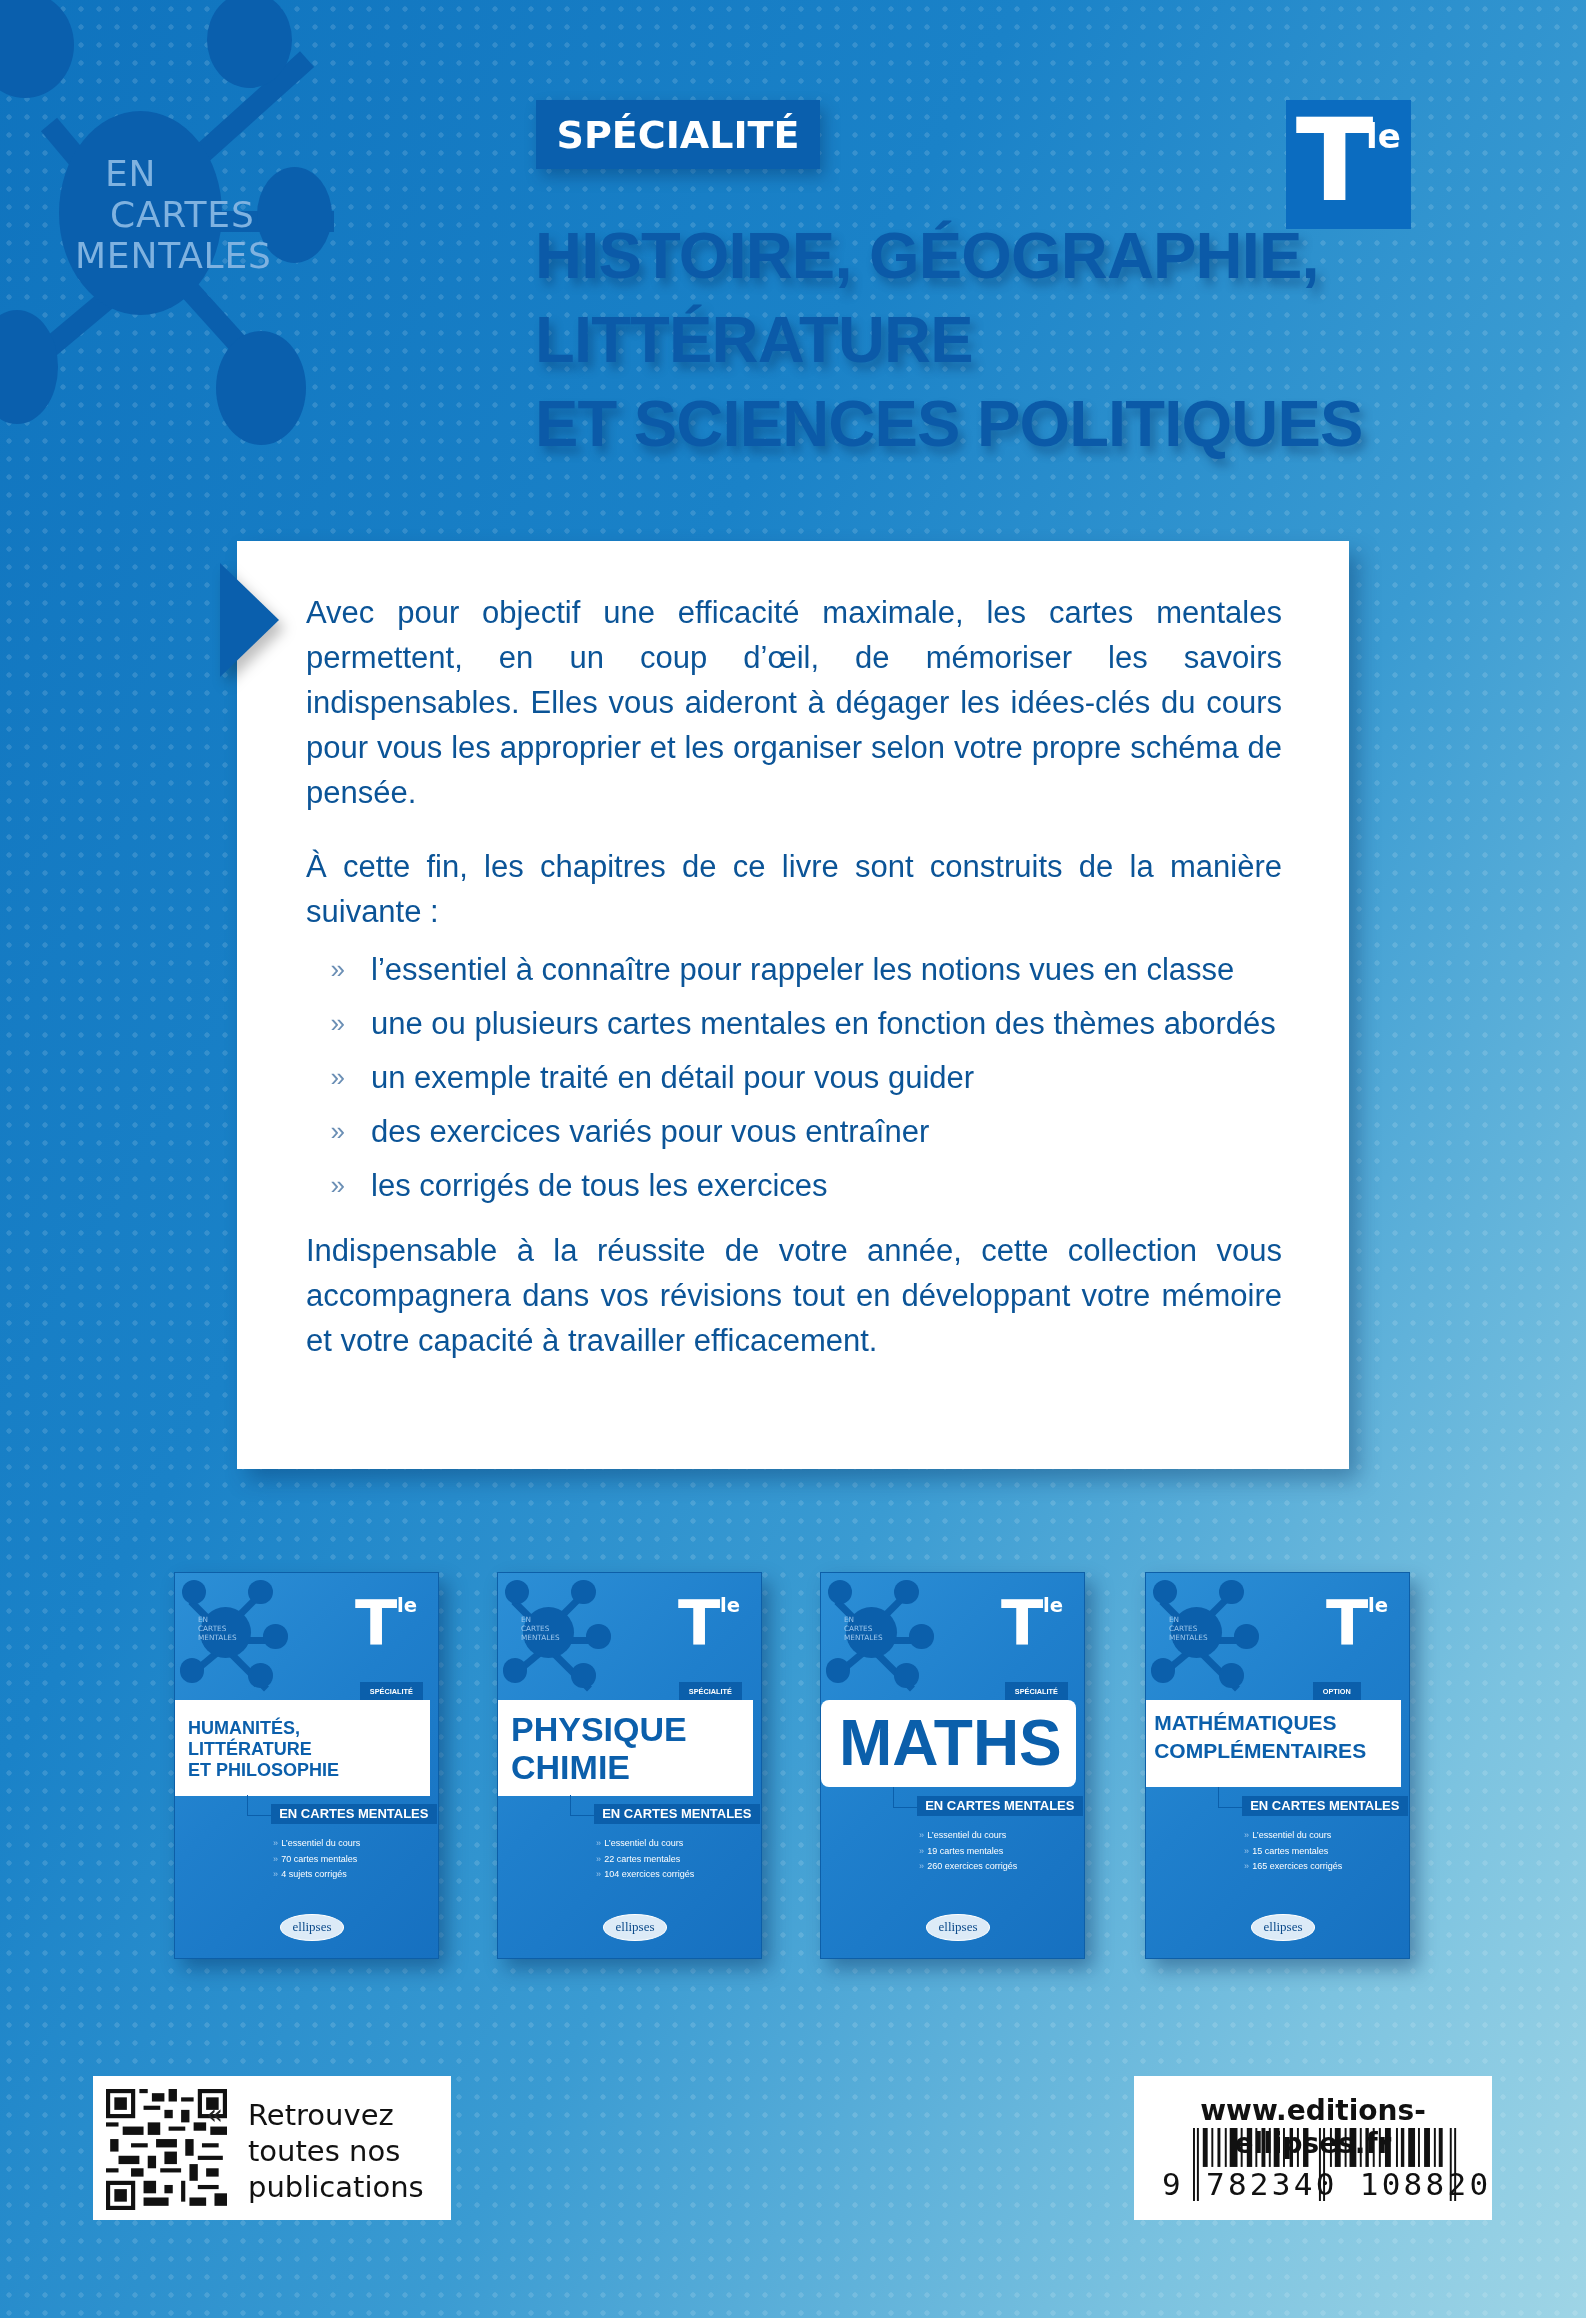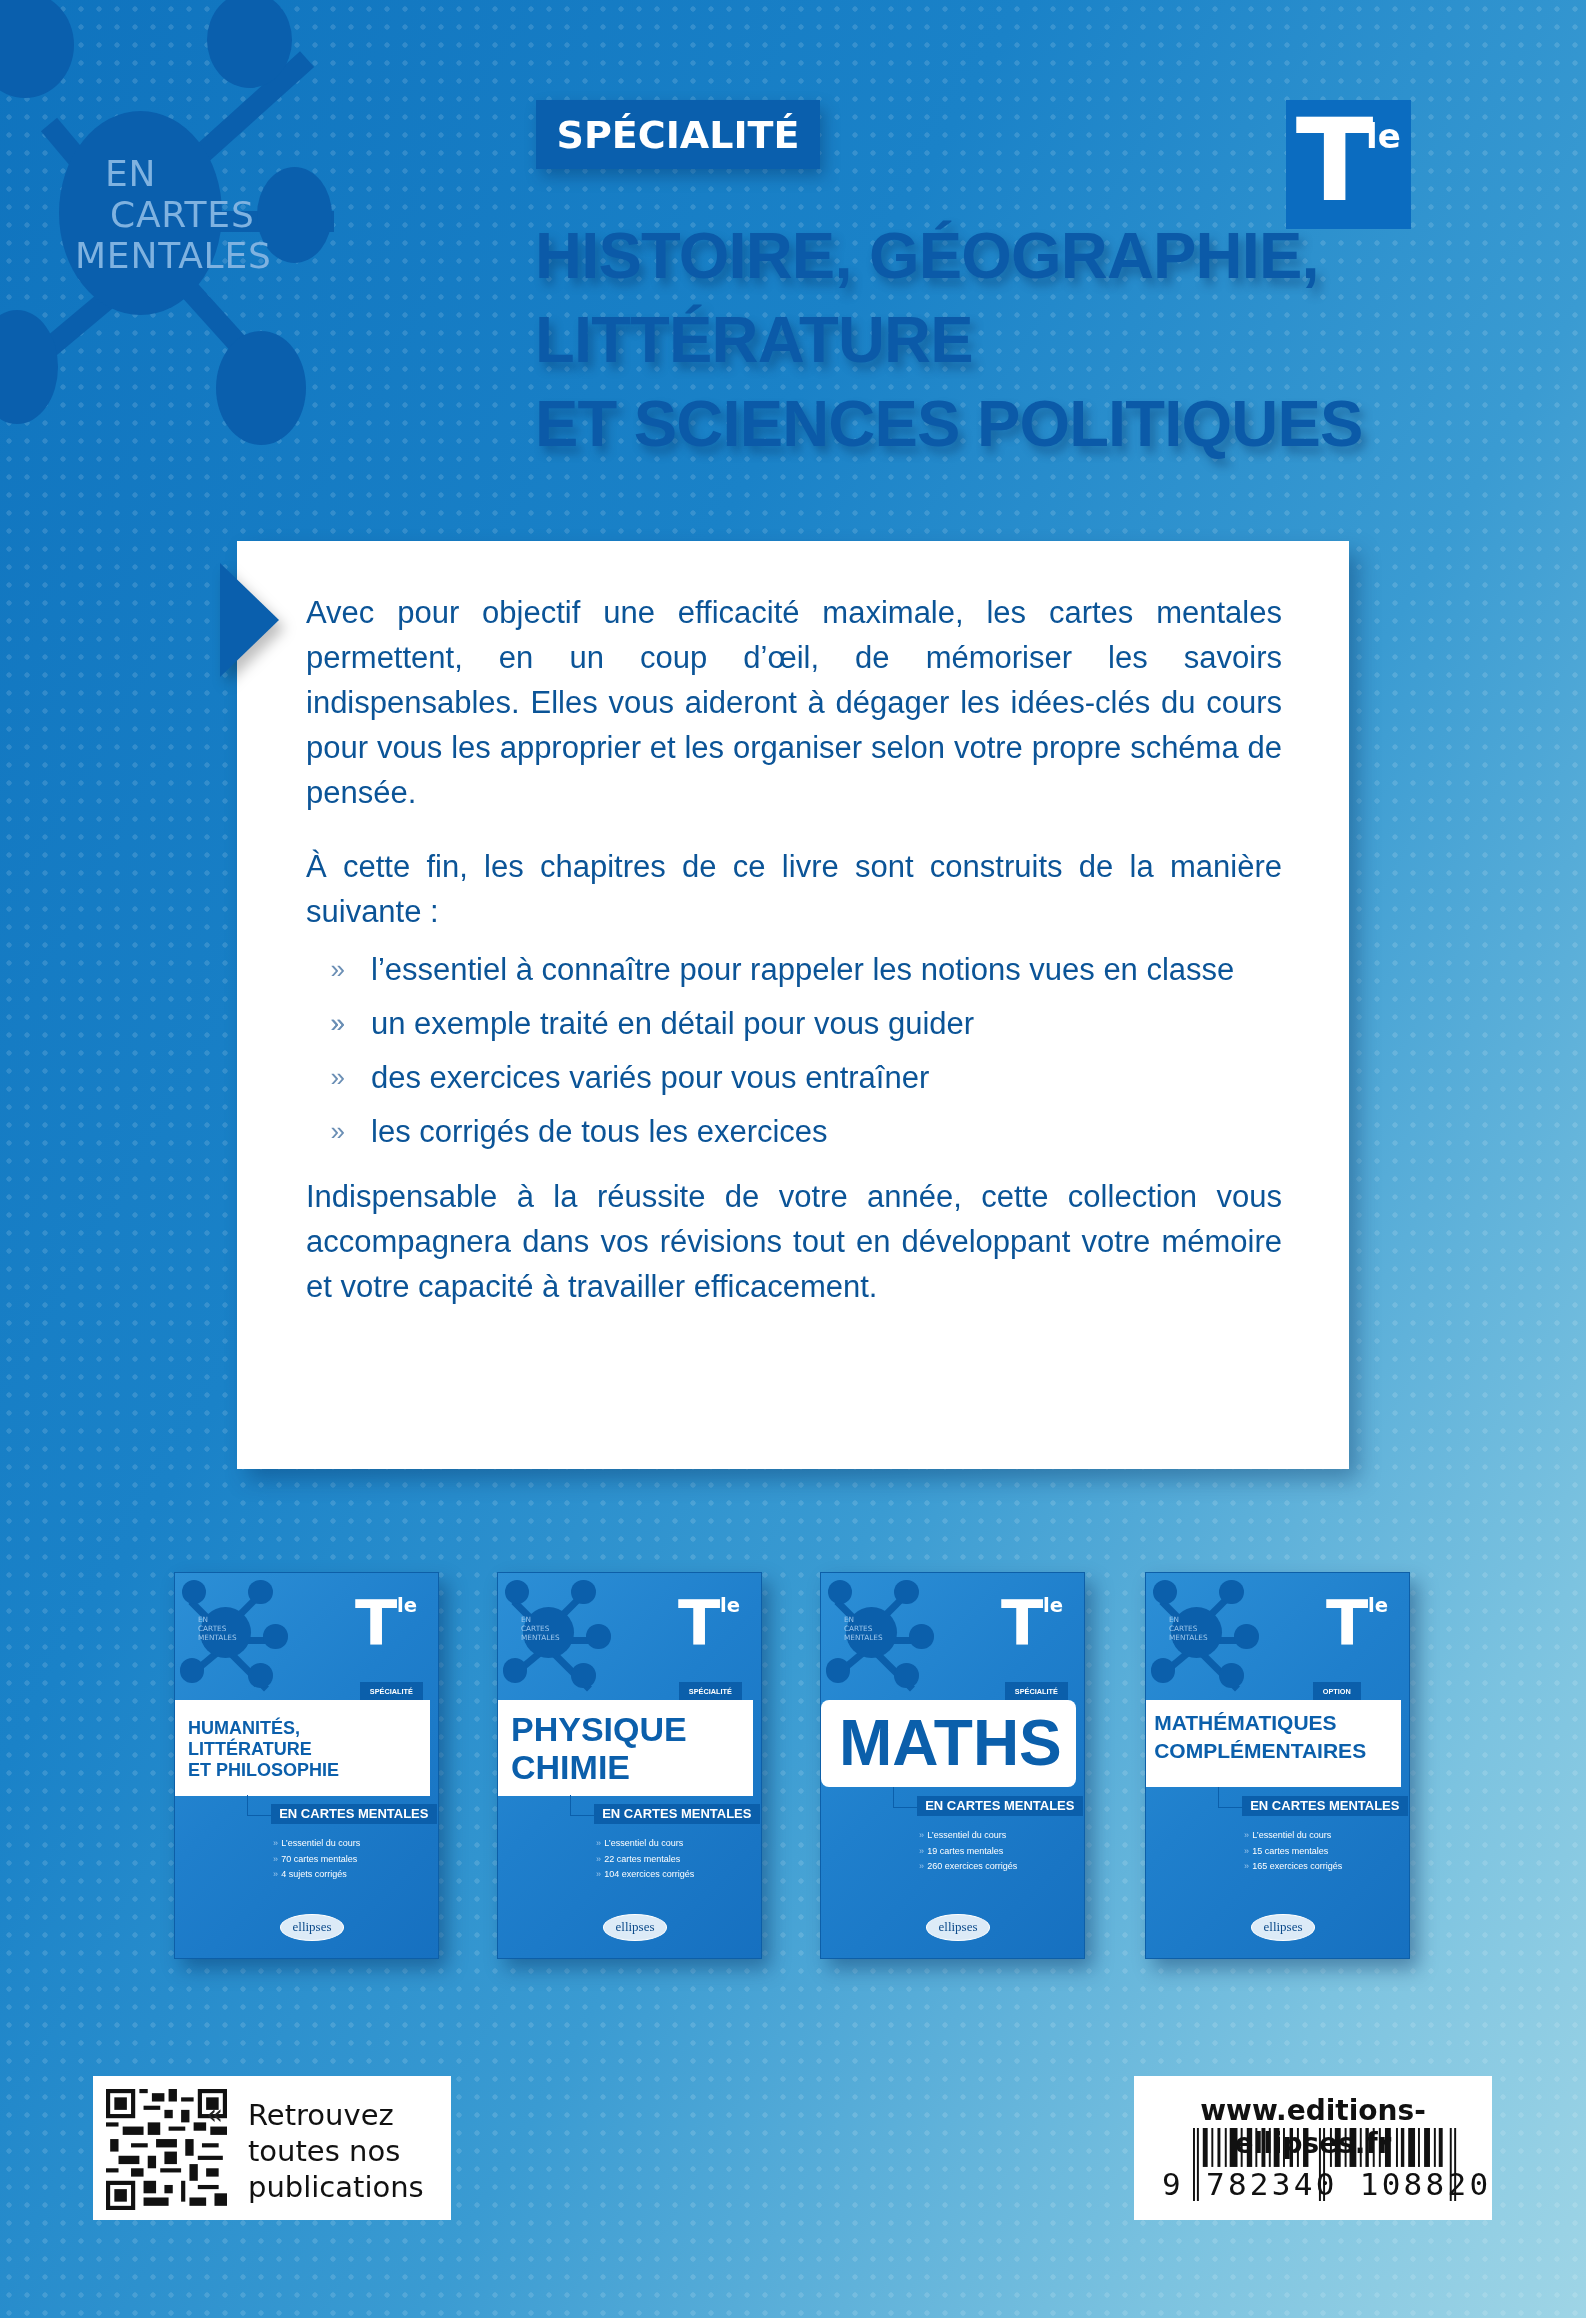--- a/index.html
+++ b/index.html
@@ -100,21 +100,21 @@
   <div>LITTÉRATURE</div>
   <div>ET SCIENCES POLITIQUES</div>
 </div>
 
 <div class="abs card">
   <div class="card-body">
     <p>Avec pour objectif une efficacité maximale, les cartes mentales permettent, en un coup d’œil, de mémoriser les savoirs indispensables. Elles vous aideront à dégager les idées-clés du cours pour vous les approprier et les organiser selon votre propre schéma de pensée.</p>
     <p>À cette fin, les chapitres de ce livre sont construits de la manière suivante :</p>
     <ul>
       <li><span class="b">»</span><span>l’essentiel à connaître pour rappeler les notions vues en classe</span></li>
-      <li><span class="b">»</span></li>
+      <li><span class="b">»</span><span>une ou plusieurs cartes mentales en fonction des thèmes abordés</span></li>
       <li><span class="b">»</span><span>un exemple traité en détail pour vous guider</span></li>
       <li><span class="b">»</span><span>des exercices variés pour vous entraîner</span></li>
       <li><span class="b">»</span><span>les corrigés de tous les exercices</span></li>
     </ul>
     <p>Indispensable à la réussite de votre année, cette collection vous accompagnera dans vos révisions tout en développant votre mémoire et votre capacité à travailler efficacement.</p>
   </div>
 </div>
 <div class="abs chev"></div>
 
 <div class="book" style="left:174px;">

